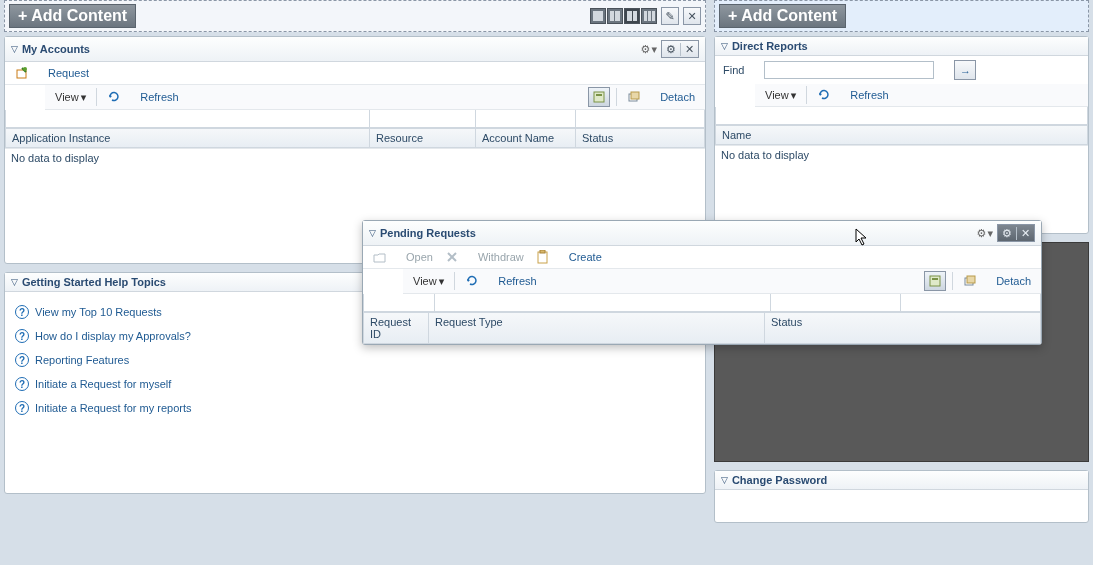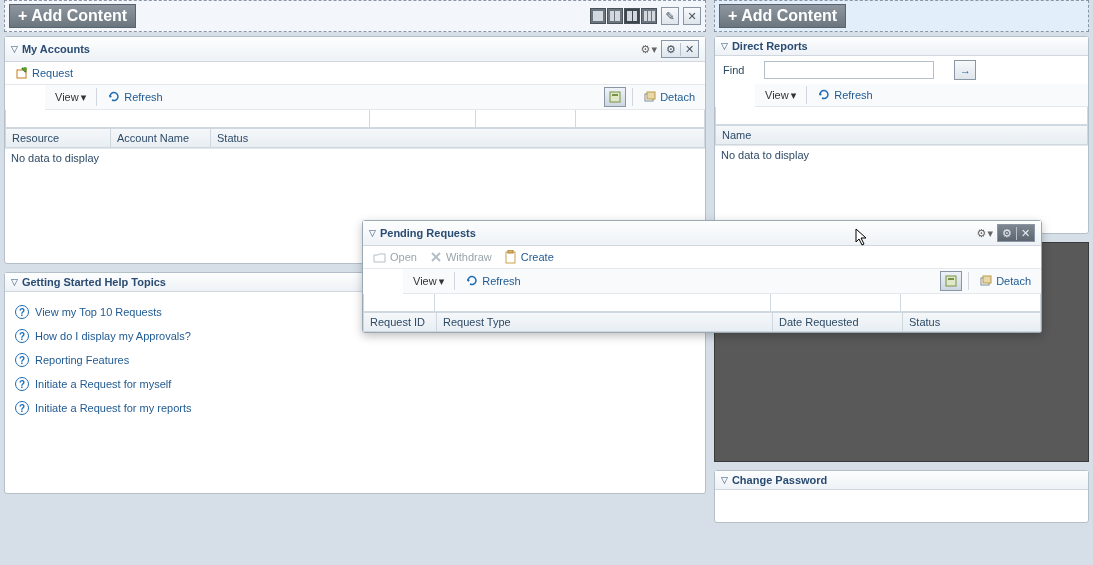--- a/index.html
+++ b/index.html
@@ -21,21 +21,21 @@
 .p-head .collapser{color:#2a4b72;font-size:9px;margin-right:4px;cursor:pointer;}
 .p-head .title{color:#2a4b72;font-weight:bold;}
 .p-head .spacer{flex:1;}
 .gearbtn{color:#666;font-size:11px;cursor:pointer;display:flex;align-items:center;gap:1px;margin-right:4px;}
 .headtools{border:1px solid #8a96a6;background:linear-gradient(#f7f9fb,#dfe5ec);display:flex;align-items:center;height:18px;}
 .headtools span{width:18px;text-align:center;cursor:pointer;color:#47535f;border-left:1px solid #b6c0ca;}
 .headtools span:first-child{border-left:none;}
 .p-body{padding:0;}
 .toolbar{display:flex;align-items:center;padding:2px 6px;gap:4px;border-bottom:1px solid #e4e8ec;}
 .toolbar.sub{background:#f9fafc;margin-left:40px;}
-.act{display:flex;align-items:center;gap:3px;color:#1f5a92;cursor:pointer;padding:2px 4px;}
+.act{display:flex;align-items:center;gap:19px;color:#1f5a92;cursor:pointer;padding:2px 4px;}
 .act.disabled{color:#99a5ac;}
 .act .ic{width:14px;height:14px;display:flex;align-items:center;justify-content:center;}
 .viewbtn{color:#333;display:flex;align-items:center;gap:2px;cursor:pointer;padding:2px 4px;}
 .vline{width:1px;height:18px;background:#d0d7de;margin:0 2px;}
 .iconbtn{width:22px;height:20px;border:1px solid #8a96a6;background:linear-gradient(#eef3f8,#cdd6e0);display:flex;align-items:center;justify-content:center;cursor:pointer;}
 .grid{width:100%;}
 .ghead{display:flex;background:linear-gradient(#f6f8fa,#e7edf3);}
 .ghead .gcell{border:1px solid #cfd7df;border-left:none;padding:3px 6px;color:#2d4a66;}
 .ghead .gcell:first-child{border-left:1px solid #cfd7df;}
 .gempty{display:flex;}
@@ -142,20 +142,21 @@
         </div>
       </div>
       <div class="grid">
         <div class="gempty">
           <div class="gcell" style="width:365px"></div>
           <div class="gcell" style="width:106px"></div>
           <div class="gcell" style="width:100px"></div>
           <div class="gcell" style="flex:1"></div>
         </div>
         <div class="ghead">
+          <div class="gcell" style="width:365px">Application Instance</div>
           <div class="gcell" style="width:106px">Resource</div>
           <div class="gcell" style="width:100px">Account Name</div>
           <div class="gcell" style="flex:1">Status</div>
         </div>
         <div class="nodata" style="height:115px">No data to display</div>
       </div>
     </div>
   </div>
 
   <div class="portlet" style="height:222px">
@@ -315,23 +316,22 @@
     </div>
   </div>
   <div class="grid">
     <div class="gempty">
       <div class="gcell" style="width:72px"></div>
       <div class="gcell" style="width:336px"></div>
       <div class="gcell" style="width:130px"></div>
       <div class="gcell" style="flex:1"></div>
     </div>
     <div class="ghead">
-      <div class="gcell" style="width:74px">Request ID</div>
+      <div class="gcell" style="width:66px">Request ID</div>
       <div class="gcell" style="width:336px">Request Type</div>
-      <div class="gcell" style="width:130px">Date Requested</div>
       <div class="gcell" style="flex:1">Status</div>
     </div>
   </div>
 </div>
 
 <svg style="position:absolute;left:855px;top:228px" width="16" height="20">
     <path d="M1 1 L1 14 L4 11 L7 17 L9 16 L6 10 L11 10 Z" fill="#fff" stroke="#000"></path>
   </svg>
 
 </body></html>

